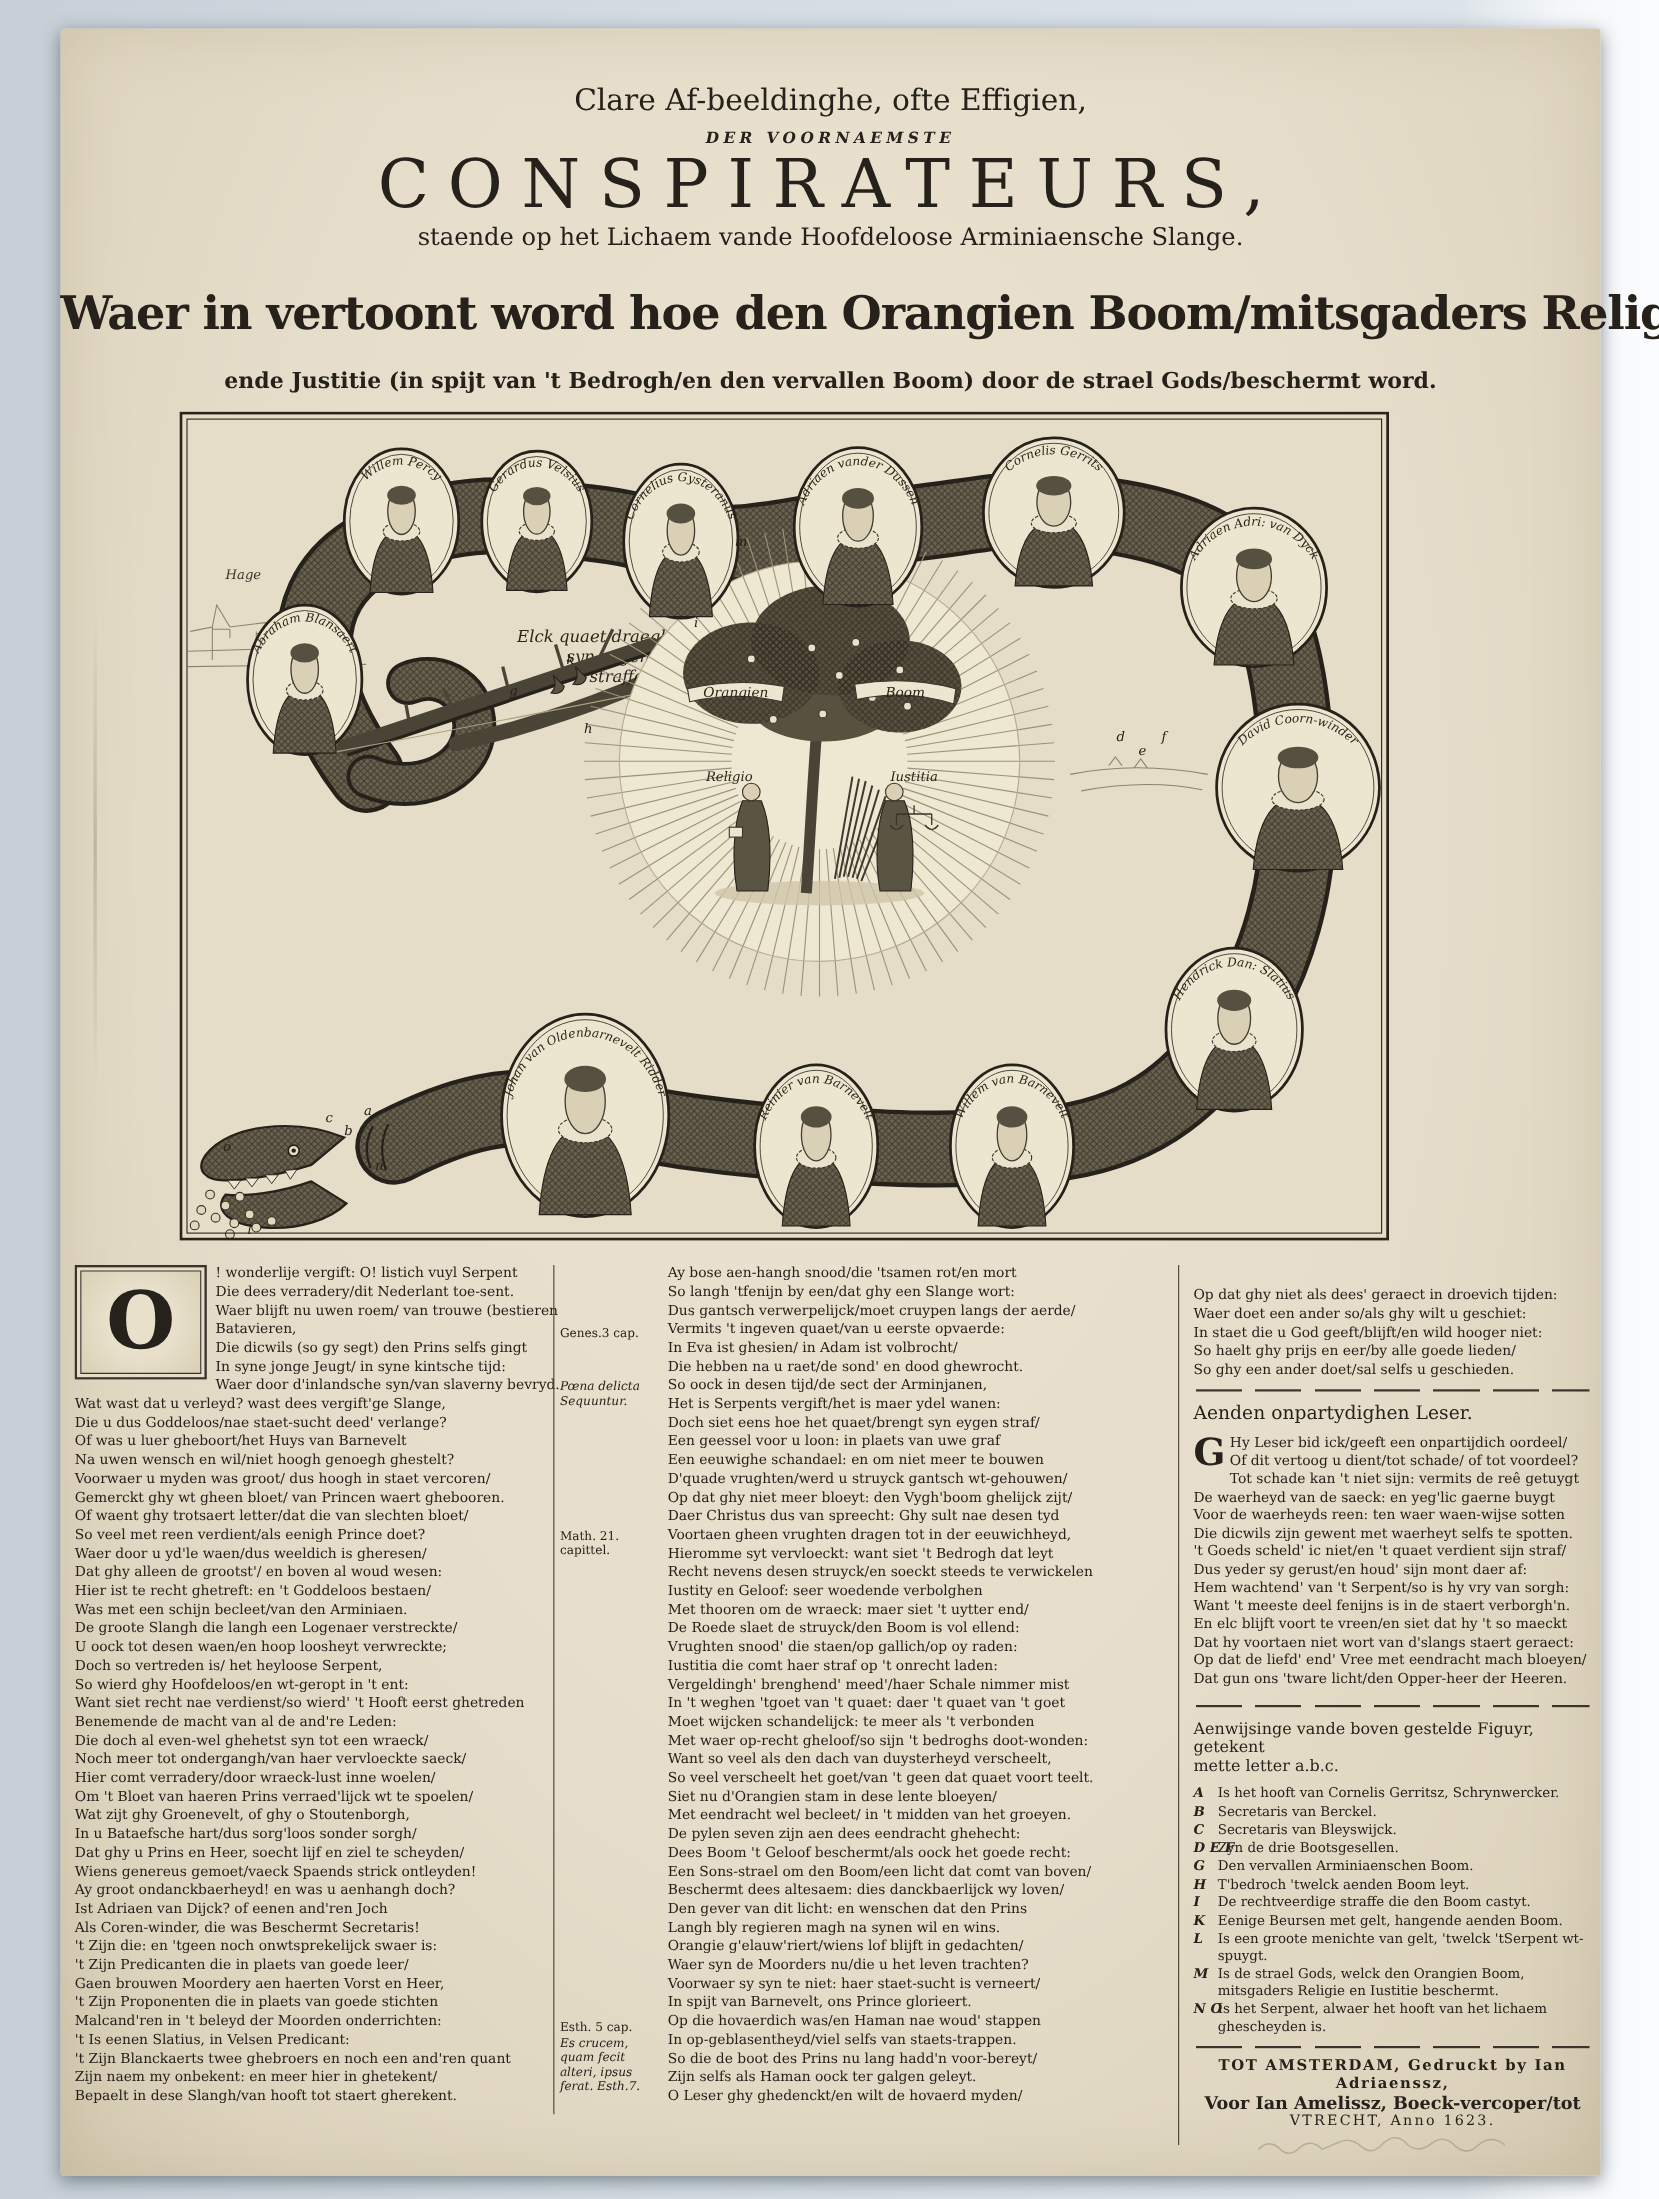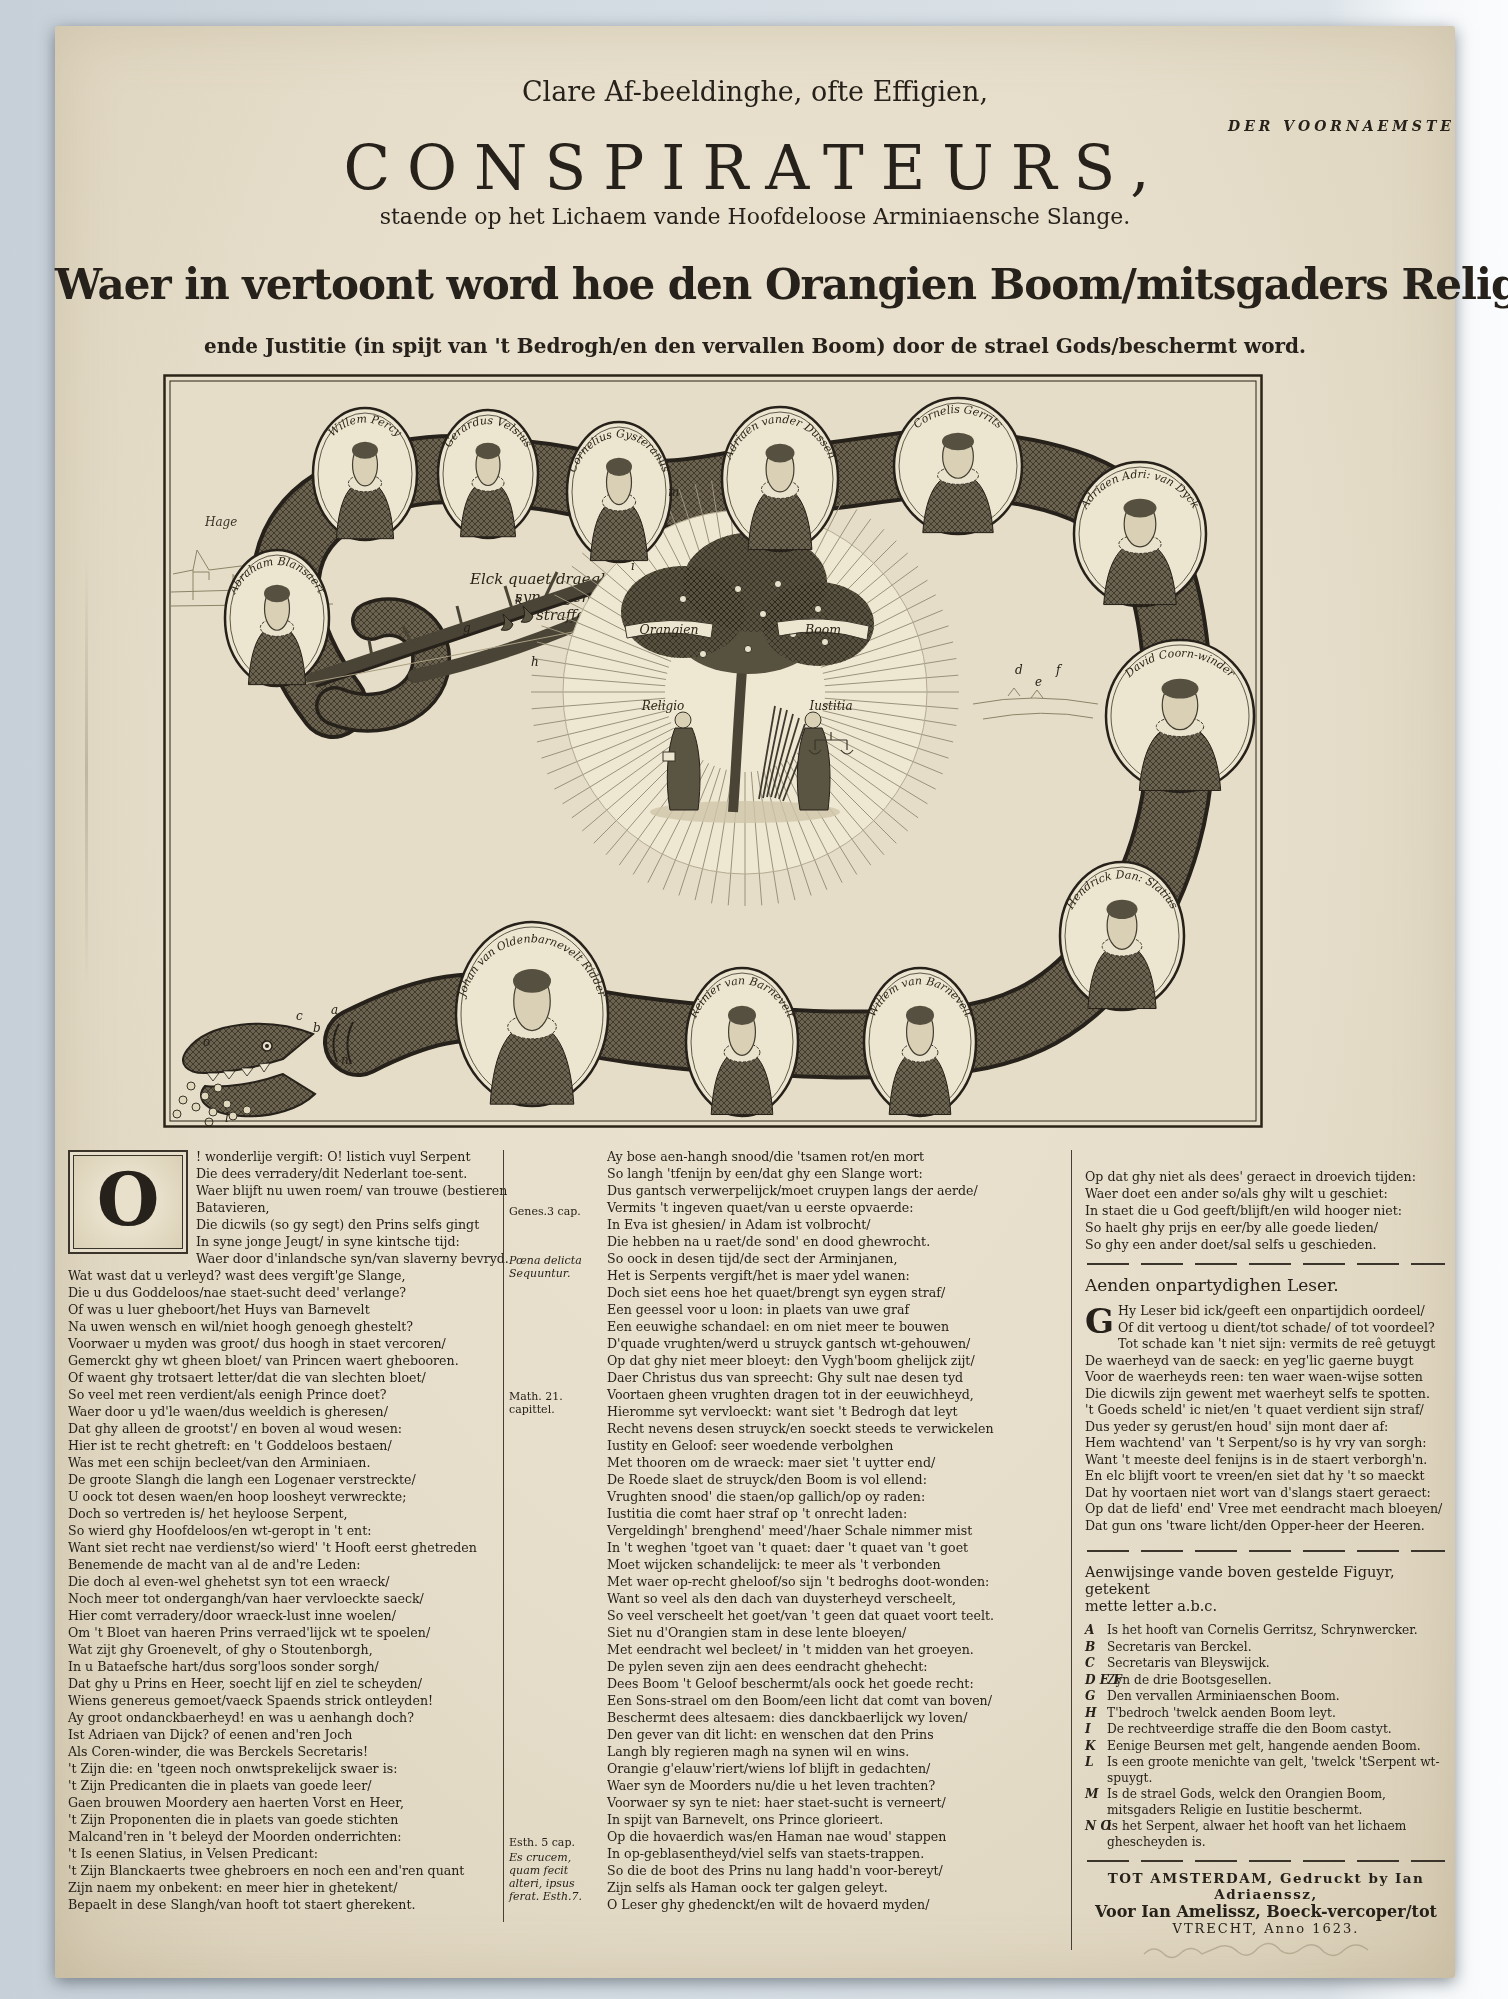--- a/index.html
+++ b/index.html
@@ -6,21 +6,21 @@
     background:linear-gradient(90deg,#c7d0d8 0%,#d3dce2 40%,#dde4e9 88%,#f4f7f9 94%,#fbfcfd 100%);
     font-family:"DejaVu Serif",serif;color:#26211a;}
   .paper{position:absolute;left:55px;top:26px;width:1400px;height:1952px;border-radius:3px;
     background:radial-gradient(ellipse at 50% 38%,#ebe3d0 0%,#e6decb 52%,#ded4be 86%,#d3c8af 100%);
     box-shadow:0 4px 16px rgba(35,45,55,.5), inset 0 0 60px rgba(160,145,110,.25);}
   .crease{position:absolute;left:30px;top:530px;width:3px;height:430px;
     background:linear-gradient(180deg,rgba(110,100,80,0),rgba(110,100,80,.28),rgba(110,100,80,0));}
   
   .hdr{position:absolute;left:0;width:100%;text-align:center;white-space:nowrap;}
   .hdr1{top:50px;font-size:27px;}
-  .hdr2{top:92px;font-size:14px;font-style:italic;font-weight:bold;letter-spacing:4px;text-align:right;}
+  .hdr2{top:92px;font-size:14px;font-style:italic;font-weight:bold;letter-spacing:4px;}
   .title{top:106px;font-size:61px;letter-spacing:17px;}
   .subtitle{top:178px;font-size:22px;}
   .bl1{top:234px;font-size:42px;font-weight:bold;letter-spacing:-1px;}
   .bl2{top:308px;font-size:20px;font-weight:bold;}
   
   .engraving{position:absolute;left:108px;top:348px;width:1100px;height:754px;}
   
   .textblock{position:absolute;left:0;top:1122px;width:1400px;height:830px;font-size:12.6px;}
   .col{position:absolute;top:0;}
   .col .line{white-space:nowrap;height:17px;line-height:17px;}
@@ -490,21 +490,21 @@
           <div class="line">Die doch al even-wel ghehetst syn tot een wraeck/</div>
           <div class="line">Noch meer tot ondergangh/van haer vervloeckte saeck/</div>
           <div class="line">Hier comt verradery/door wraeck-lust inne woelen/</div>
           <div class="line">Om 't Bloet van haeren Prins verraed'lijck wt te spoelen/</div>
           <div class="line">Wat zijt ghy Groenevelt, of ghy o Stoutenborgh,</div>
           <div class="line">In u Bataefsche hart/dus sorg'loos sonder sorgh/</div>
           <div class="line">Dat ghy u Prins en Heer, soecht lijf en ziel te scheyden/</div>
           <div class="line">Wiens genereus gemoet/vaeck Spaends strick ontleyden!</div>
           <div class="line">Ay groot ondanckbaerheyd! en was u aenhangh doch?</div>
           <div class="line">Ist Adriaen van Dijck? of eenen and'ren Joch</div>
-          <div class="line">Als Coren-winder, die was Berckels Secretaris!</div>
+          <div class="line">Als Coren-winder, die was Beschermt Secretaris!</div>
           <div class="line">'t Zijn die: en 'tgeen noch onwtsprekelijck swaer is:</div>
           <div class="line">'t Zijn Predicanten die in plaets van goede leer/</div>
           <div class="line">Gaen brouwen Moordery aen haerten Vorst en Heer,</div>
           <div class="line">'t Zijn Proponenten die in plaets van goede stichten</div>
           <div class="line">Malcand'ren in 't beleyd der Moorden onderrichten:</div>
           <div class="line">'t Is eenen Slatius, in Velsen Predicant:</div>
           <div class="line">'t Zijn Blanckaerts twee ghebroers en noch een and'ren quant</div>
           <div class="line">Zijn naem my onbekent: en meer hier in ghetekent/</div>
           <div class="line">Bepaelt in dese Slangh/van hooft tot staert gherekent.</div>
         </div>

